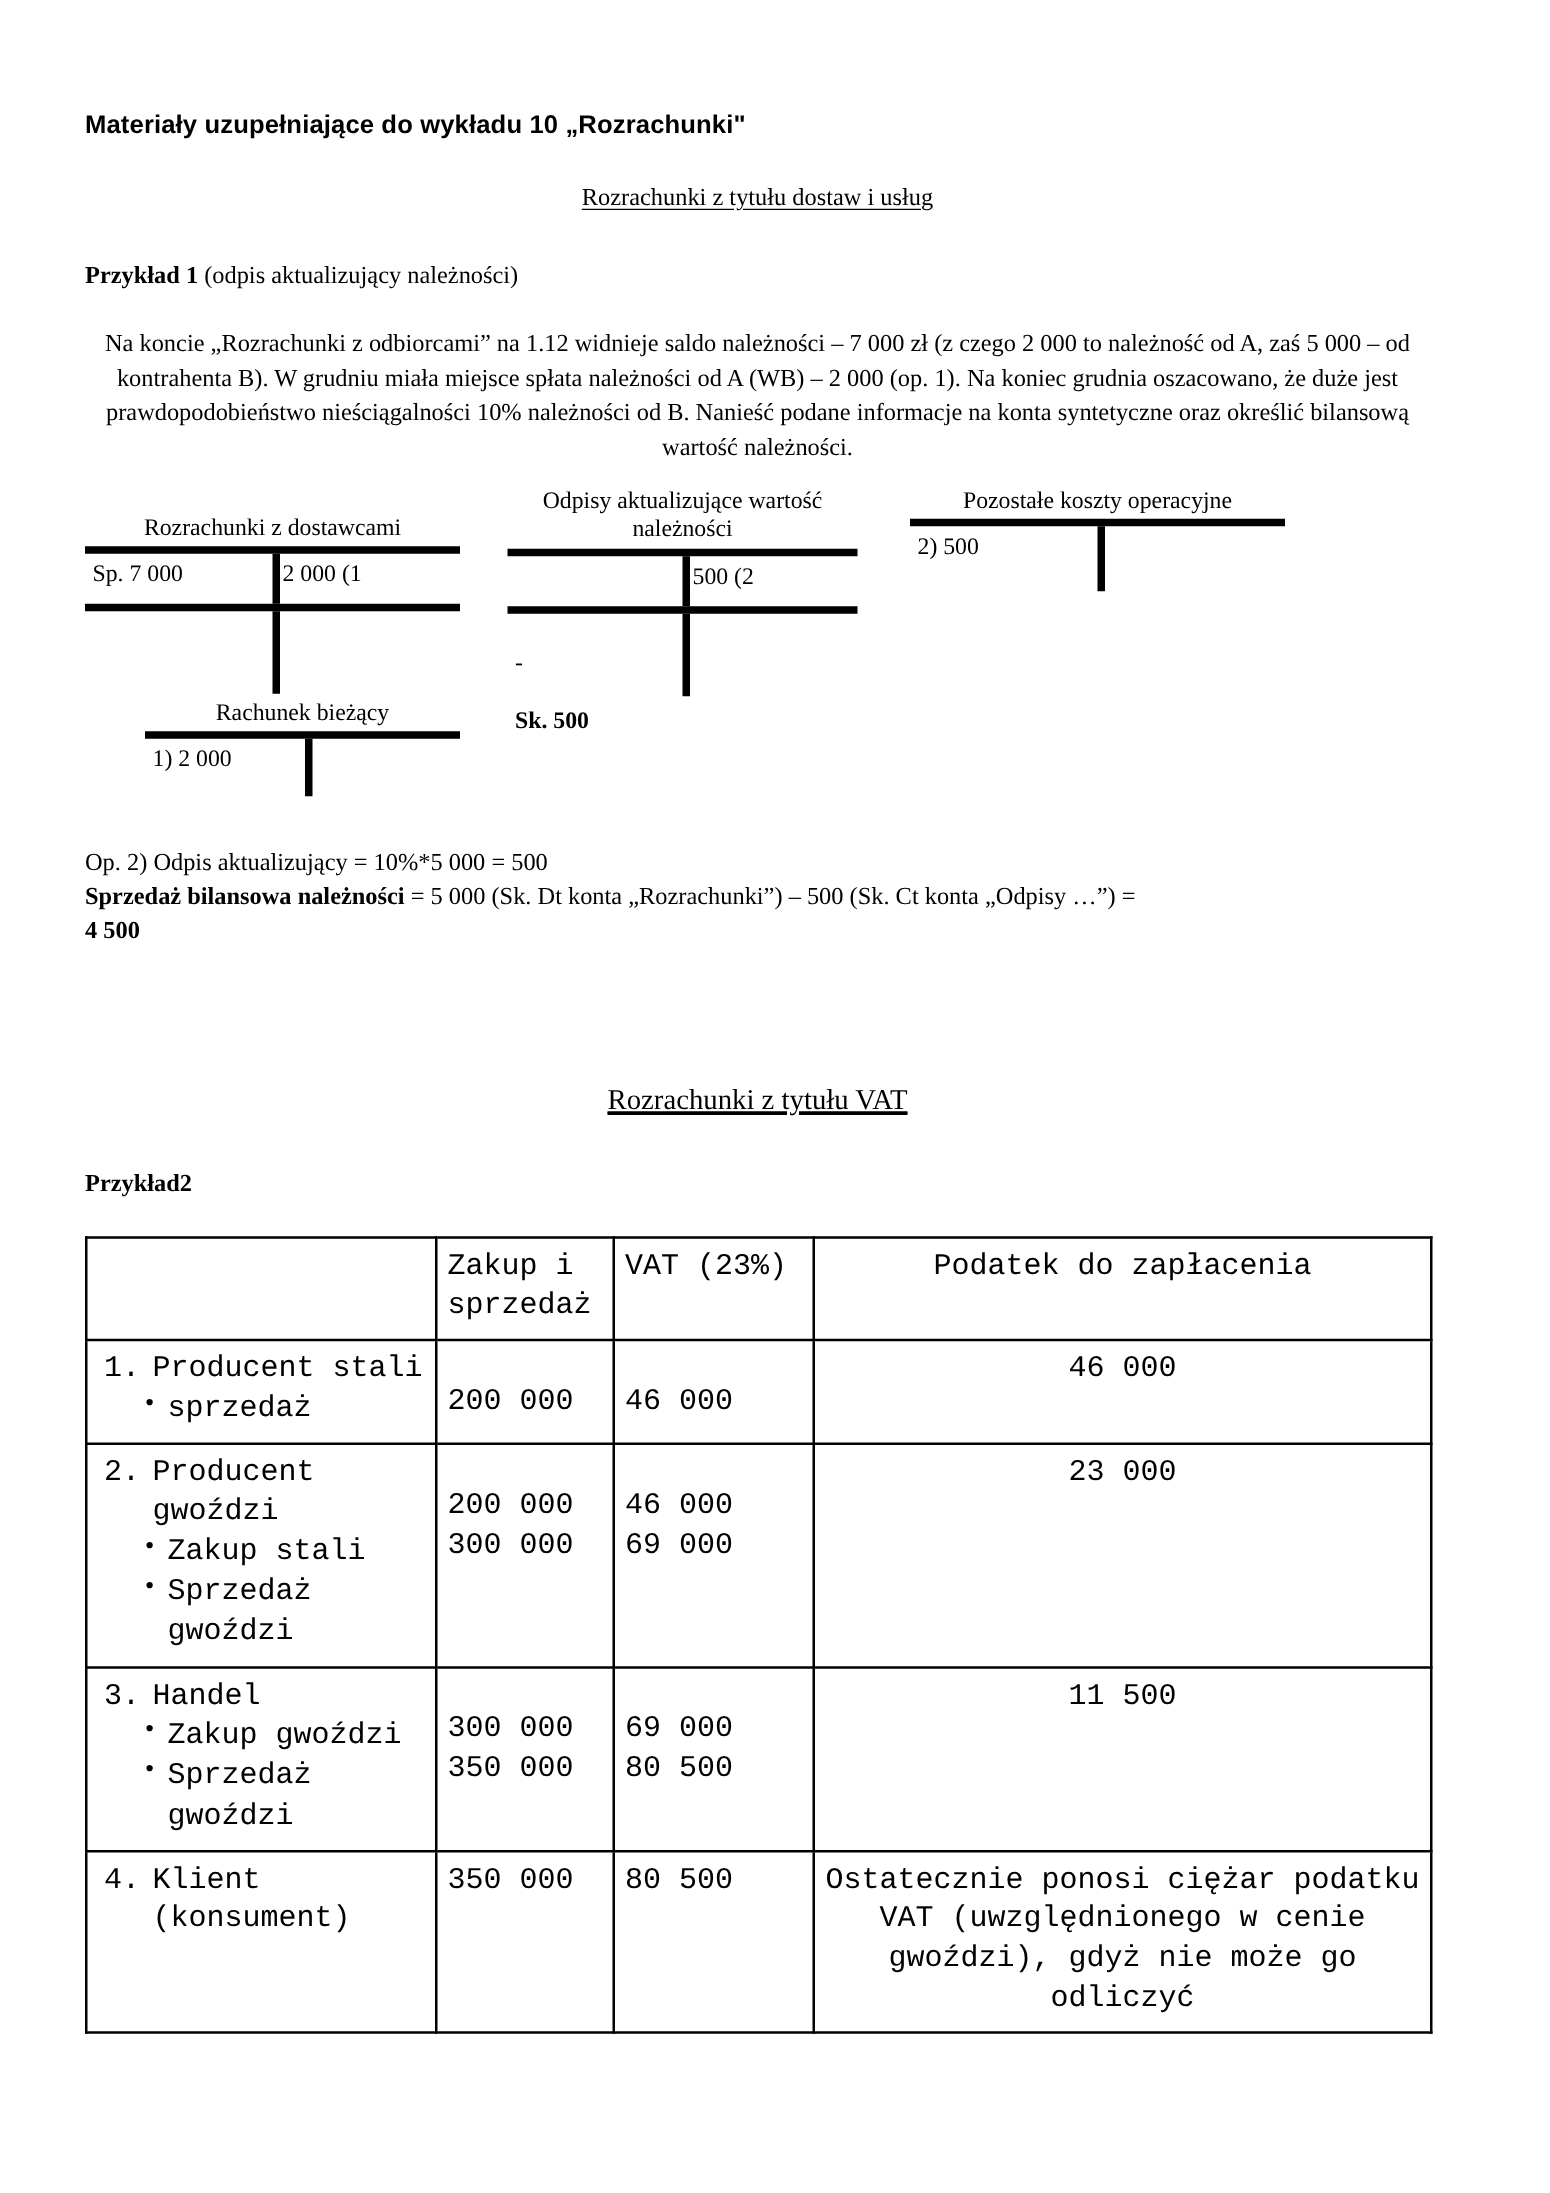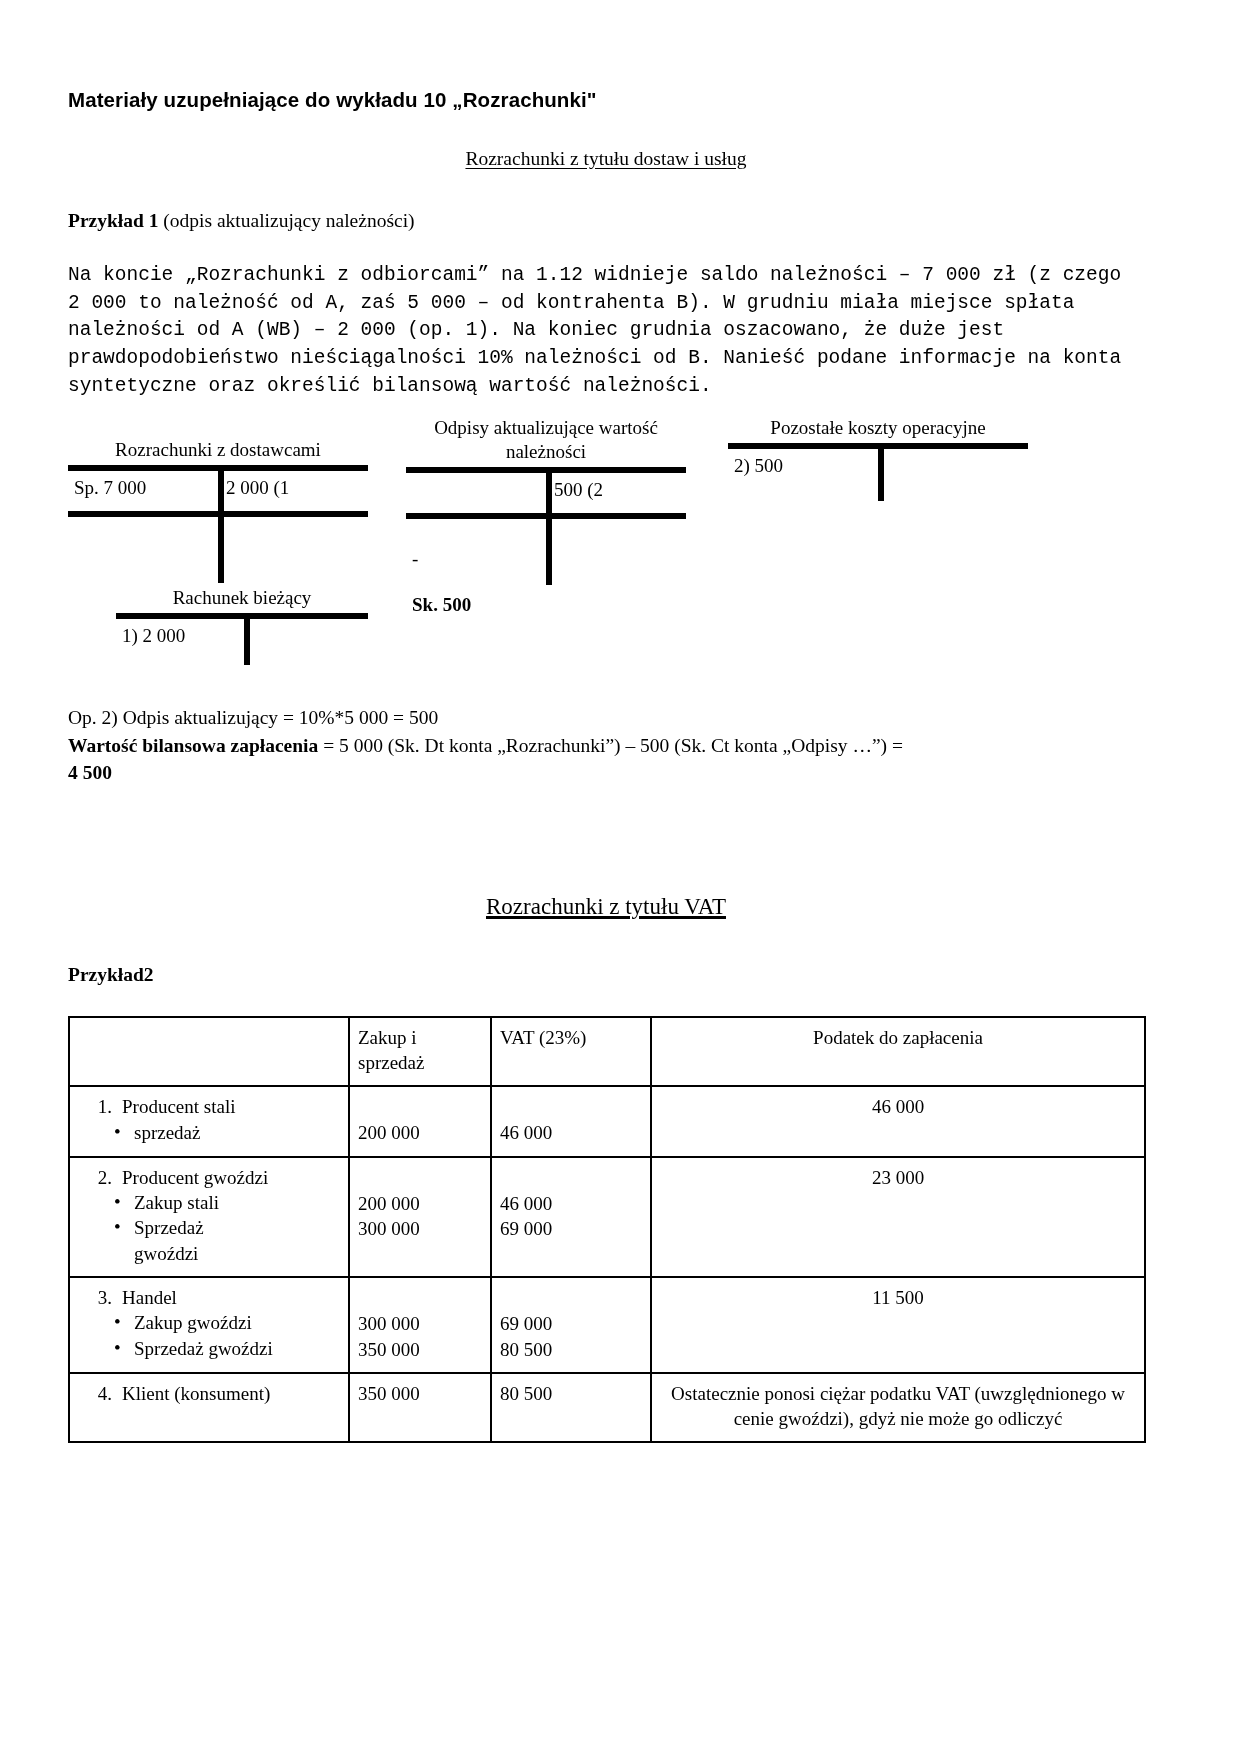--- a/index.html
+++ b/index.html
@@ -46,22 +46,21 @@
     font-size: 19.5px;
     margin: 0 0 30px 0;
   }
   .example-label b { font-weight: bold; }
 
   
   .body-par {
     font-size: 19.5px;
     line-height: 1.42;
     margin: 12px 0 16px 0;
-    text-align: left;
-    font-family: Liberation Mono, monospace;
+    text-align: center;
   }
 
   
   .taccount-zone {
     position: relative;
     height: 250px;
     margin-top: 14px;
   }
   .tacc {
     position: absolute;
@@ -125,21 +124,22 @@
   }
   .ex2 {
     font-weight: bold;
     font-size: 19.5px;
     margin: 0 0 30px 0;
   }
   table.vat {
     border-collapse: collapse;
     width: 1004px;
     table-layout: fixed;
-    font-size: 19px;
+    font-size: 24px;
+    font-family: Liberation Mono, monospace;
   }
   table.vat td {
     border: 2px solid #000;
     vertical-align: top;
     padding: 7px 8px 10px 8px;
     line-height: 1.32;
   }
   td.c-name   { width: 262px; }
   td.c-amount { width: 124px; }
   td.c-vat    { width: 142px; }
@@ -238,21 +238,21 @@
           <div class="tacc-cell right"></div>
         </div>
       </div>
     </div>
 
   </div>
 
   <div style="margin-top:38px;">
     <p class="concl">Op. 2) Odpis aktualizujący = 10%*5 000 = 500</p>
     <p class="concl">
-      <b>Wartość bilansowa zapłacenia</b><span> = 5 000 (Sk. Dt konta „Rozrachunki”) – 500 (Sk. Ct konta „Odpisy …”) =</span>
+      <b>Sprzedaż bilansowa należności</b><span> = 5 000 (Sk. Dt konta „Rozrachunki”) – 500 (Sk. Ct konta „Odpisy …”) =</span>
     </p>
     <p class="concl">
       <b>4 500</b>
     </p>
   </div>
 
   <div style="margin-top:108px;">
     <div class="vat-title">
       <span>Rozrachunki z tytułu VAT</span>
     </div>

